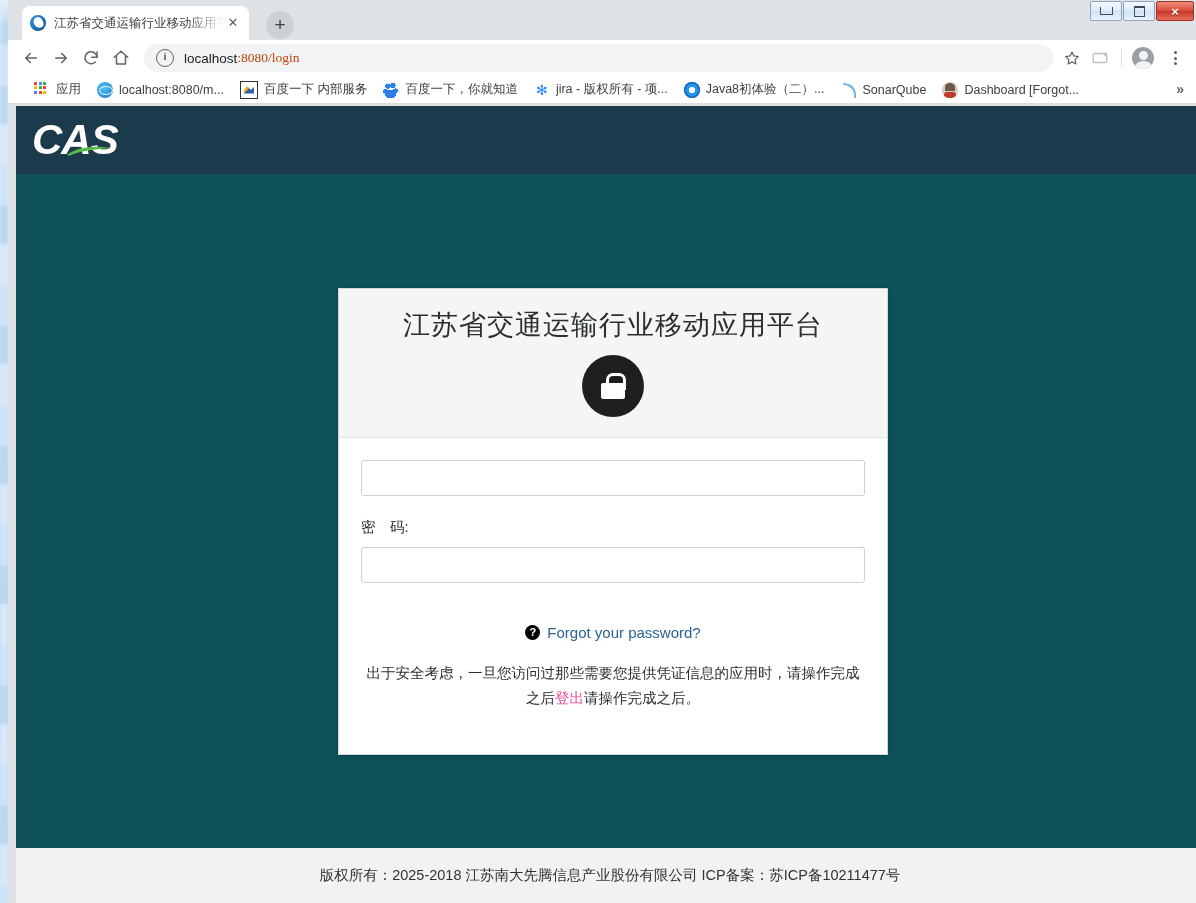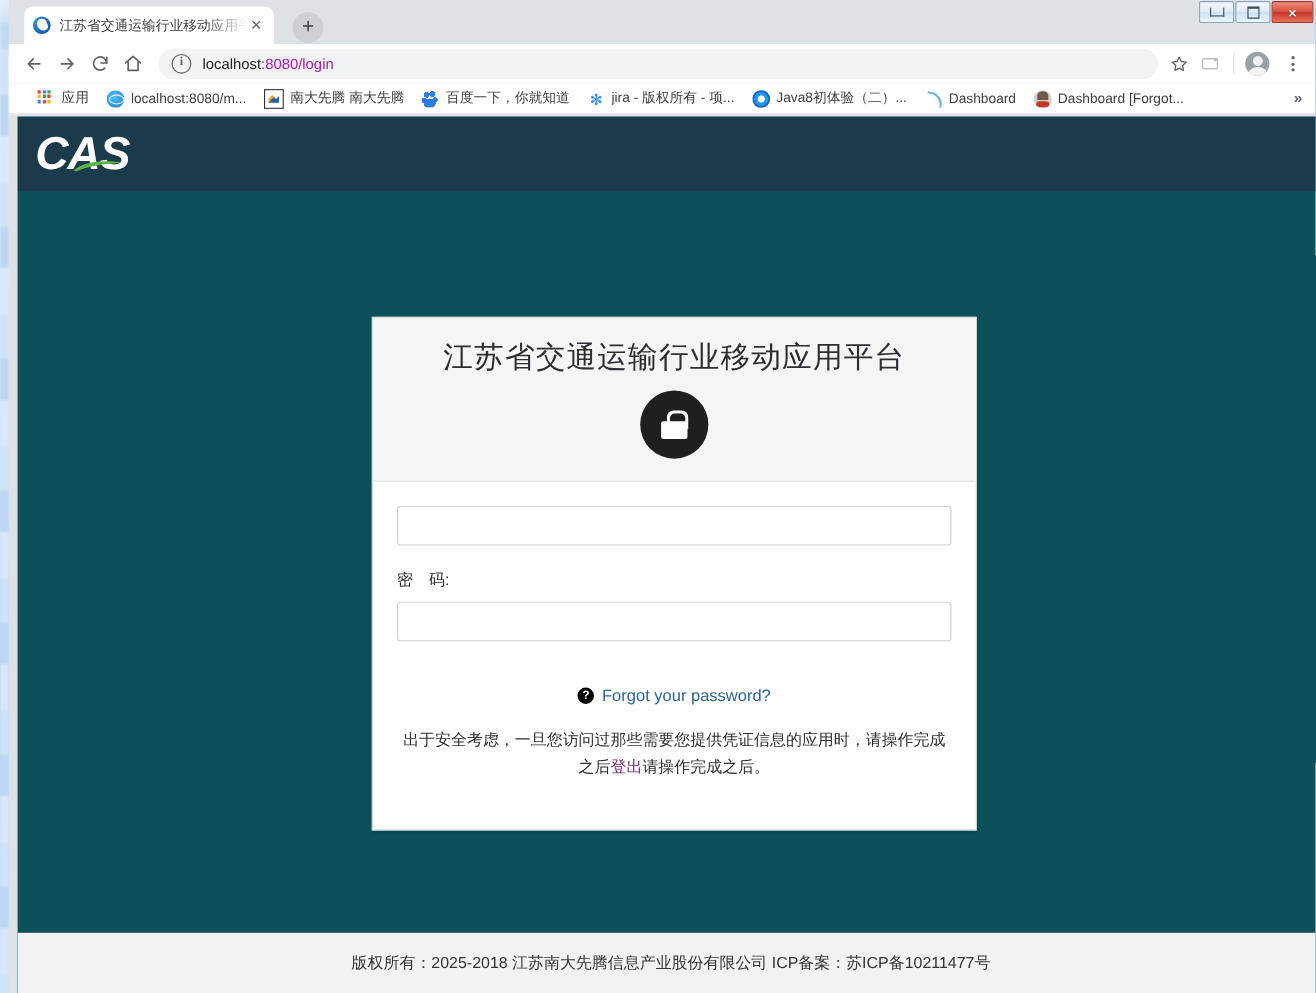--- a/index.html
+++ b/index.html
@@ -150,21 +150,21 @@
     box-sizing:border-box;
     font-size:13.5px;
   }
   .omni-info {
     width:16px; height:16px; flex:none; margin-right:10px;
     border:1.4px solid #5f6368; border-radius:50%;
     color:#5f6368; font-size:11px; font-weight:bold;
     line-height:13px; text-align:center; font-family:"Liberation Serif",serif;
   }
   .omni-host { color:#202124; }
-  .omni-path { color:#a21caf; }
+  .omni-path { color:#c2410c;font-family:Liberation Serif, serif; }
   .omni-star {
     width:26px; height:26px; flex:none;
     display:flex; align-items:center; justify-content:center;
     color:#5f6368; font-size:16px;
   }
   .tb-sep { width:1px; height:18px; background:#dadce0; margin:0 6px; flex:none; }
   .avatar-btn {
     width:22px; height:22px; border-radius:50%; flex:none;
     background:#9aa0a6; position:relative; overflow:hidden;
   }
@@ -383,21 +383,21 @@
   }
   .forgot-link {
     color:#2a6496; font-size:15px; text-decoration:none;
   }
   .notice {
     margin-top:20px;
     font-size:14.5px; color:#2b2f33;
     line-height:1.75;
     text-align:center;
   }
-  .notice a { color:#701a75; text-decoration:none; }
+  .notice a { color:#ec4899; text-decoration:none; }
 
   .footer {
     position:absolute;
     left:0; bottom:0;
     width:100%;
     height:55px;
     background:#f2f2f2;
     display:flex; align-items:center; justify-content:center;
     font-size:14.5px; color:#333;
   }
@@ -518,41 +518,41 @@
         <span>应用</span>
       </div>
 
       <div class="bm">
         <div class="bm-ico ico-globe"></div>
         <span>localhost:8080/m...</span>
       </div>
 
       <div class="bm">
         <div class="bm-ico ico-ndxt"></div>
-        <span>南大先腾 南大先腾</span>
+        <span>百度一下 内部服务</span>
       </div>
 
       <div class="bm">
         <div class="bm-ico ico-baidu"></div>
         <span>百度一下，你就知道</span>
       </div>
 
       <div class="bm">
         <div class="bm-ico ico-jira">✻</div>
         <span>jira - 版权所有 - 项...</span>
       </div>
 
       <div class="bm">
         <div class="bm-ico ico-java"></div>
         <span>Java8初体验（二）...</span>
       </div>
 
       <div class="bm">
         <div class="bm-ico ico-sonar"></div>
-        <span>Dashboard</span>
+        <span>SonarQube</span>
       </div>
 
       <div class="bm">
         <div class="bm-ico ico-jenkins"></div>
         <span>Dashboard [Forgot...</span>
       </div>
 
       <div class="bm-overflow">»</div>
     </div>
 

